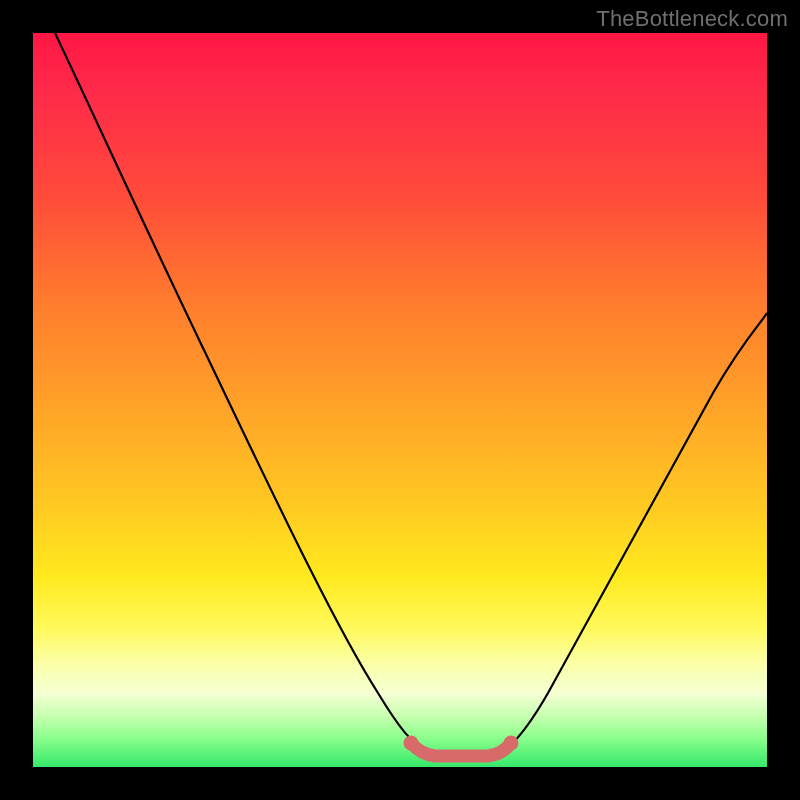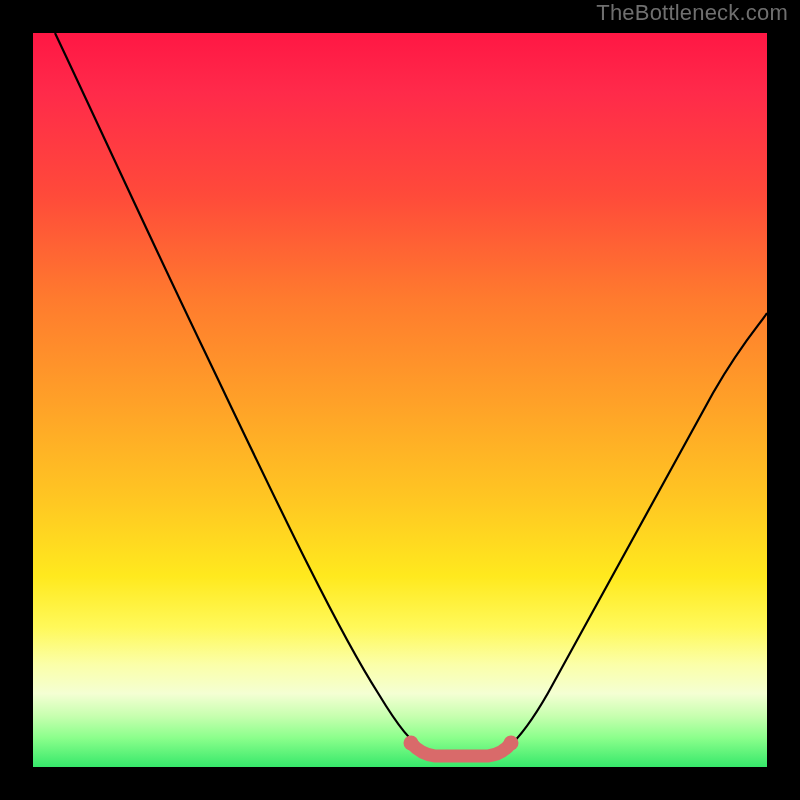--- a/index.html
+++ b/index.html
@@ -44,21 +44,21 @@
   }
   svg.curve {
     position: absolute;
     left: 0;
     top: 0;
     width: 734px;
     height: 734px;
   }
   .watermark {
     position: absolute;
-    top: 0;
+    top: 6px;
     right: 12px;
     color: #6f6f6f;
     font-size: 22px;
     font-weight: 400;
     letter-spacing: 0.2px;
     user-select: none;
   }
 </style>
 </head>
 <body>

